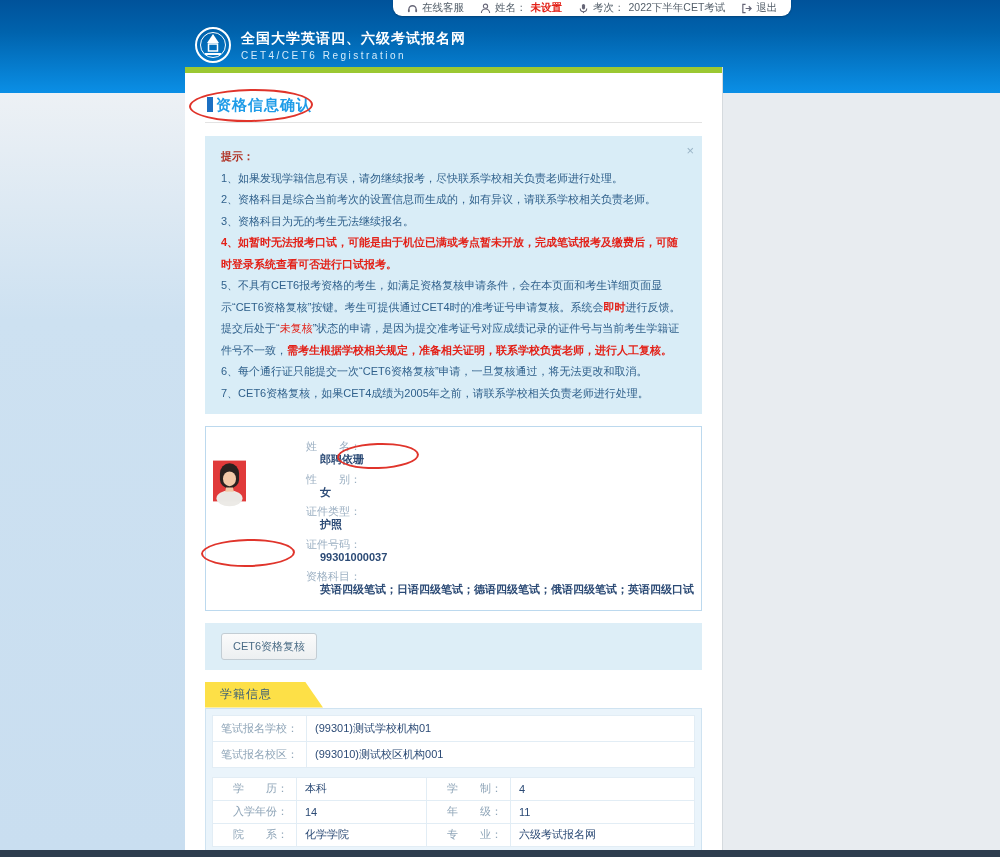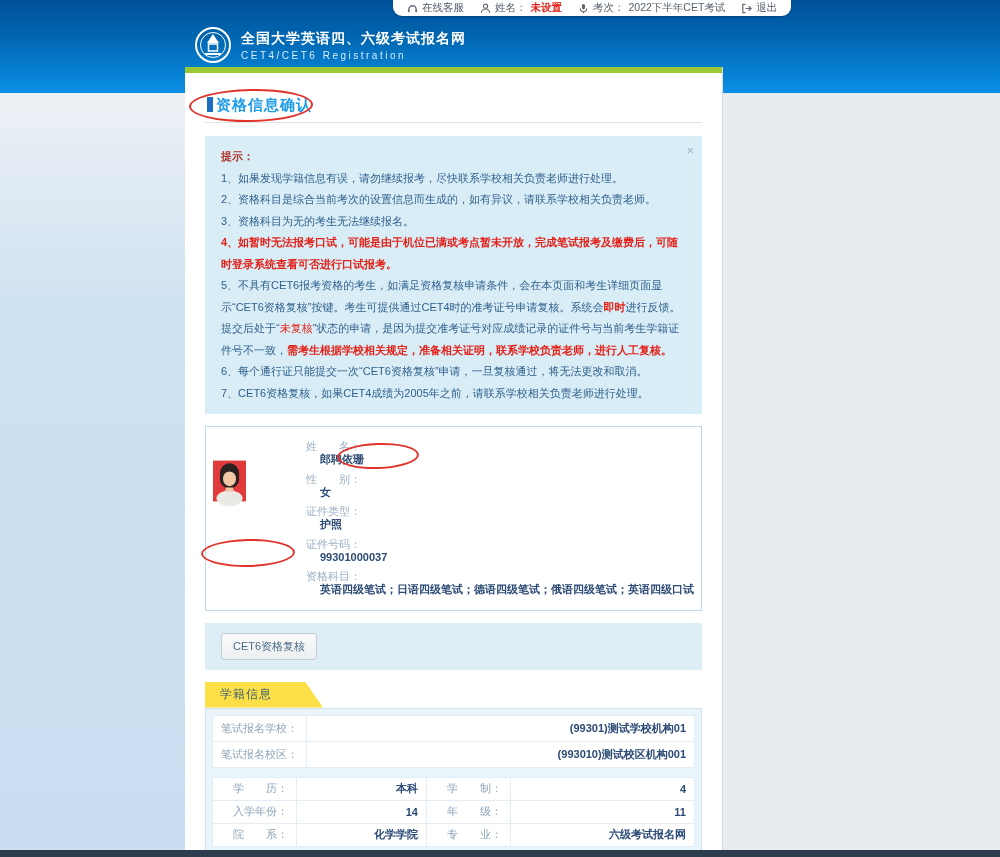--- a/index.html
+++ b/index.html
@@ -65,21 +65,21 @@
     border:1px solid #c3cdd4; border-radius:3px; padding:5px 11px; cursor:pointer; }
 
   
   .tab { margin-top:12px; width:118px; height:26px; background:#fde047;
     clip-path:polygon(0 0,100px 0,118px 26px,0 26px); display:flex; align-items:center; }
   .tab-text { font-size:12px; color:#3d6075; padding-left:15px; letter-spacing:1px; }
   .info-box { border:1px solid #cfe3f1; background:#eaf4fb; padding:6px 6px 7px 6px; }
   table.itable { width:100%; border-collapse:collapse; background:#fff; font-size:11px; }
   table.itable td { border:1px solid #e2edf5; padding:5px 8px; }
   td.lbl { width:84px; text-align:right; color:#8fa5b8; white-space:nowrap; }
-  td.val { color:#2b4a75; font-weight:bold;text-align:right; }
+  td.val { color:#2b4a75; font-weight:normal; }
   .t-gap { height:9px; }
   table.gtable { width:100%; border-collapse:collapse; background:#fff; font-size:11px; }
   table.gtable td { border:1px solid #e2edf5; padding:3.5px 8px; }
   table.gtable td.lbl { width:84px; }
   table.gtable td.val1 { width:130px; }
 </style>
 </head>
 <body>
 
 <div class="page">

